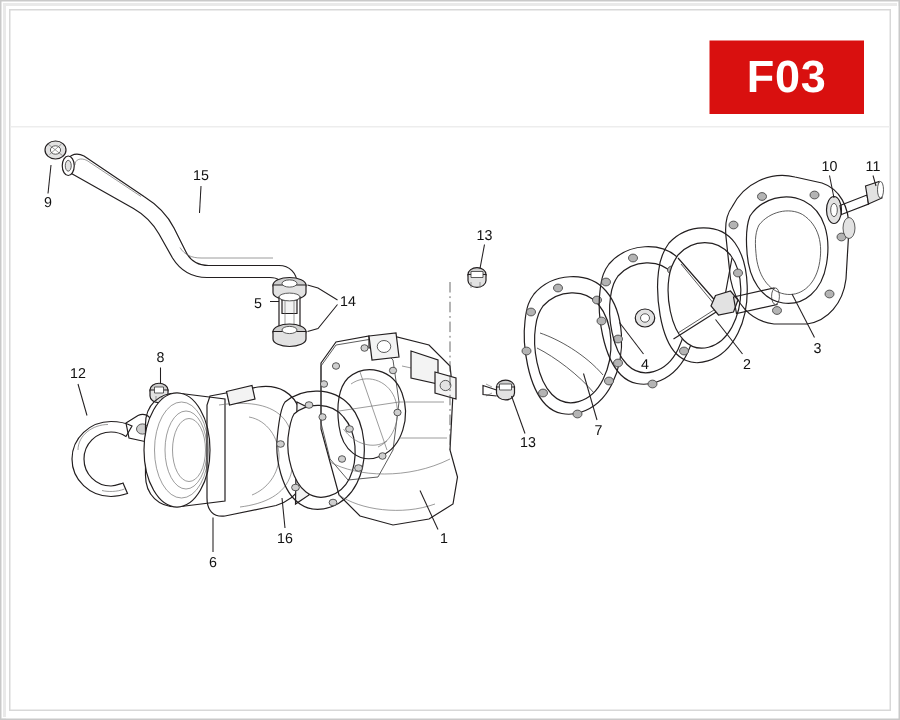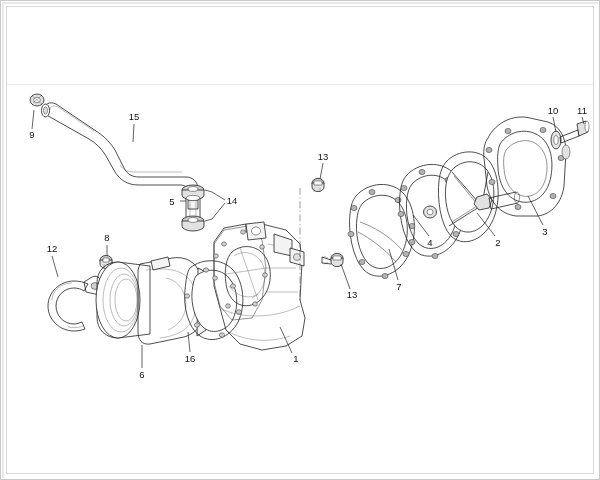--- a/index.html
+++ b/index.html
@@ -46,20 +46,23 @@
 </style>
 </head>
 <body>
 
 <div id="page">
 
   <div id="frame"></div>
   <div id="frame-inner"></div>
   <div id="header-rule"></div>
 
+  <div id="code-badge">
+    <span>F03</span>
+  </div>
 
   <div id="canvas-wrap">
   <svg id="drawing" width="586" height="466" viewBox="7 7 586 466" xmlns="http://www.w3.org/2000/svg">
 
     <defs>
 
       <pattern id="speckle" width="6" height="6" patternUnits="userSpaceOnUse">
         <rect width="6" height="6" fill="#e8e8e8"></rect>
         <circle cx="1" cy="1.5" r="0.55" fill="#6e6e6e"></circle>
         <circle cx="4.2" cy="0.8" r="0.45" fill="#8a8a8a"></circle>

